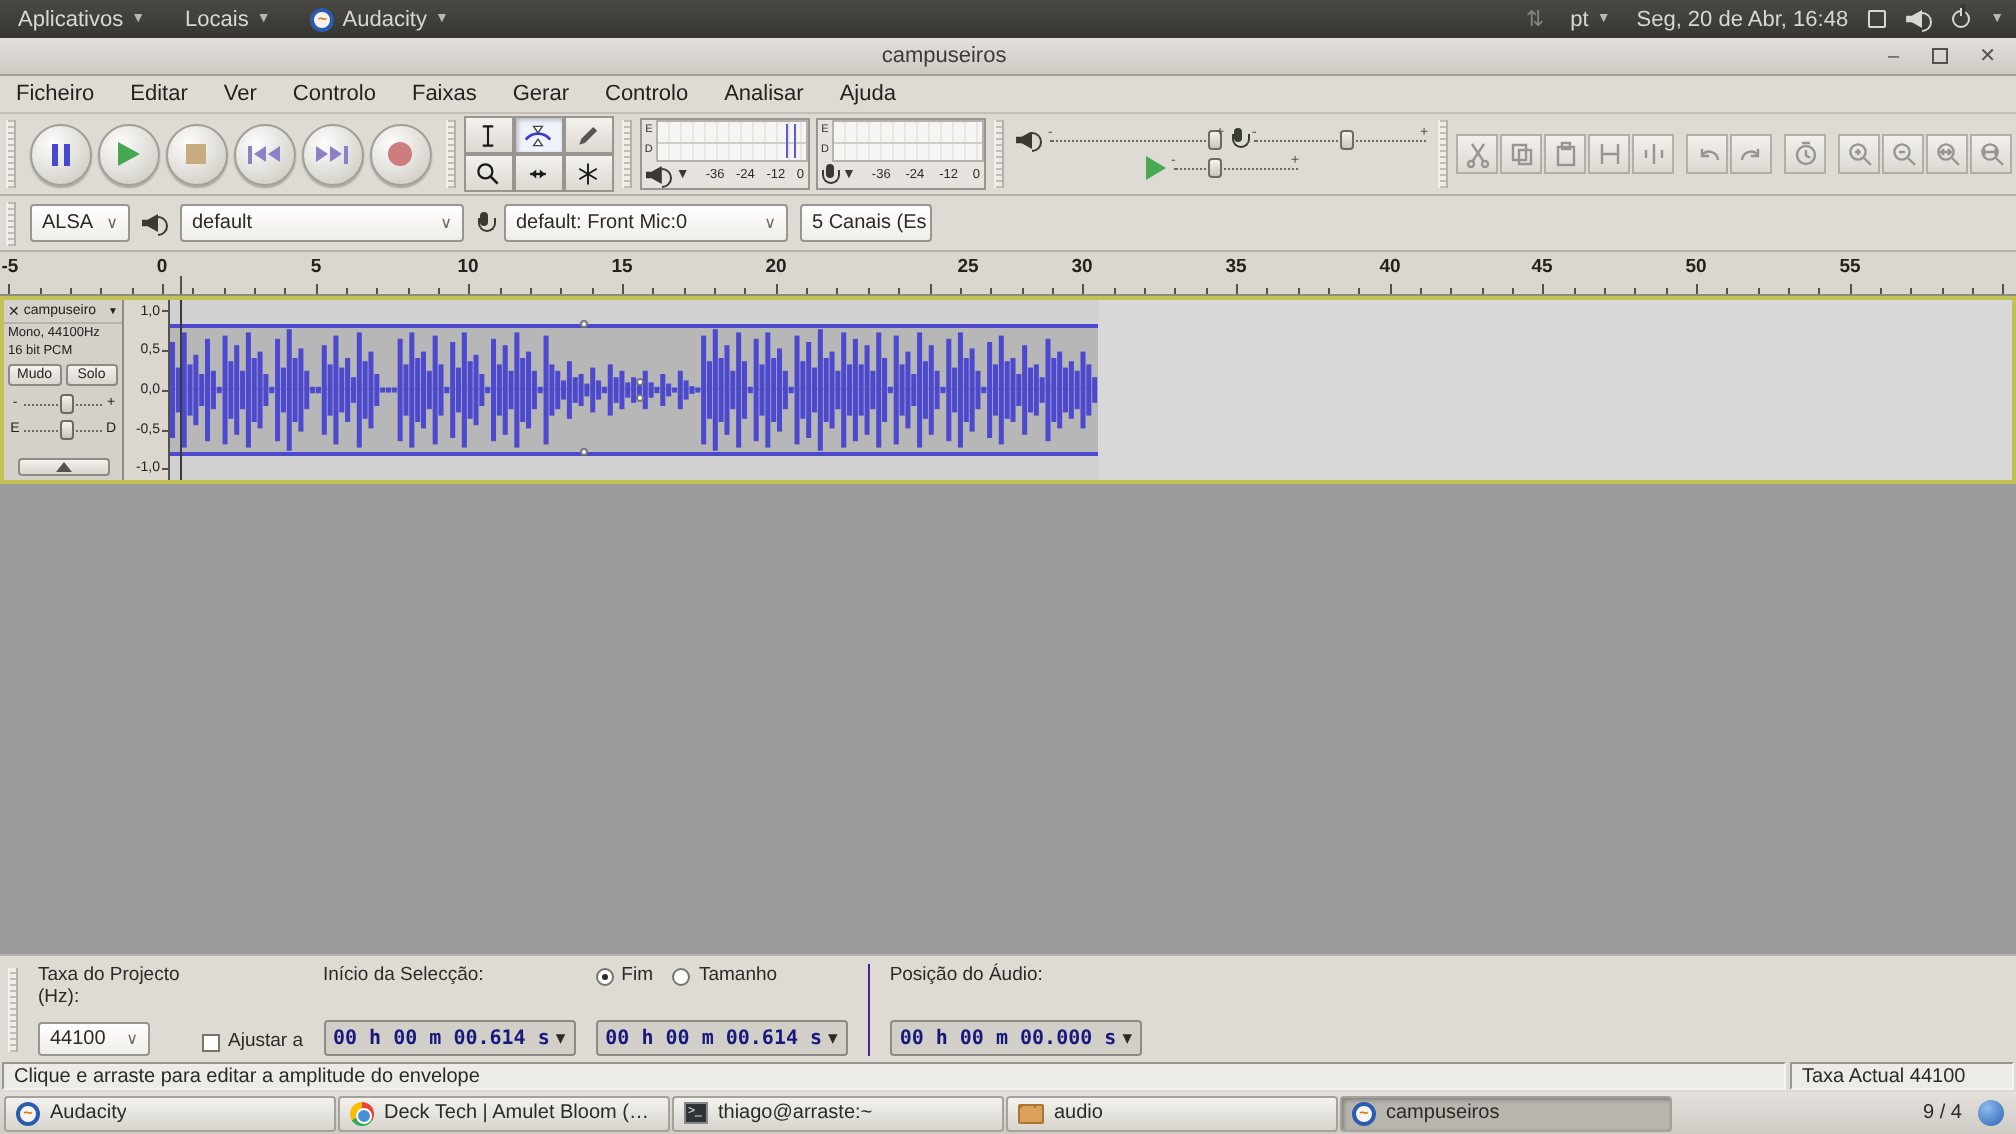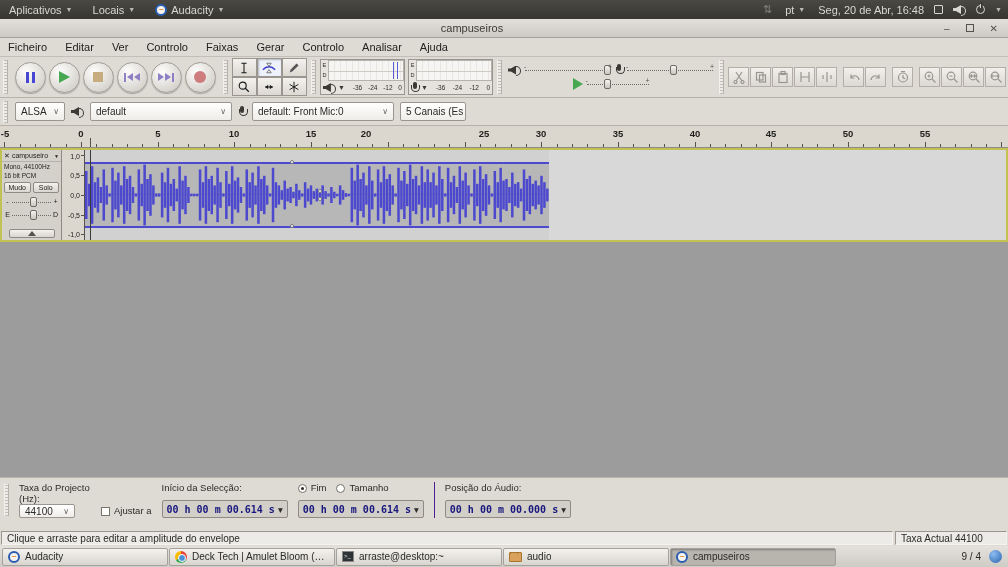--- a/index.html
+++ b/index.html
@@ -141,21 +141,21 @@
   .envline{position:absolute;left:0;width:464px;height:2px;background:#4d49cf}
   .envdot{position:absolute;width:4px;height:4px;border-radius:50%;background:#fff;border:1px solid #777}
   .cursorline{position:absolute;top:0;bottom:0;width:1px;background:#3a3a38}
   #wavesvg{position:absolute;left:0;top:0}
 
   
   #canvas{left:0;top:242px;width:1008px;height:235px;background:#9c9c9c}
 
   
   #seltb{left:0;top:477px;width:1008px;height:53px;background:#dedbd5;border-top:1px solid #b6b2ab;
-    display:flex;align-items:stretch;padding:4px 2px 12px;gap:10px;font-size:9.5px;color:#2b2a27}
+    display:flex;align-items:stretch;padding:4px 2px 2px;gap:10px;font-size:9.5px;color:#2b2a27}
   .col{display:flex;flex-direction:column;justify-content:space-between}
   .timefield{display:inline-flex;align-items:center;gap:3px;height:18px;padding:0 4px;background:#d2cec8;
     border:1px solid #8f8a83;border-radius:2px}
   .timefield .digits{font-family:"DejaVu Sans Mono",monospace;font-weight:bold;font-size:10px;color:#17177e;white-space:nowrap}
   .rad{width:9px;height:9px;border-radius:50%;border:1px solid #77736d;background:#fdfdfc;display:inline-block;position:relative;top:1px}
   .rad.on::after{content:"";position:absolute;left:2px;top:2px;width:3px;height:3px;border-radius:50%;background:#2b2a27}
   .chk{width:9px;height:9px;border:1px solid #77736d;background:#fdfdfc;display:inline-block;position:relative;top:1px}
   .optrow{display:flex;align-items:center;gap:4px}
 
   
@@ -484,21 +484,21 @@
     <span>5 Canais (Es</span>
   </div>
 </div>
 
 <div id="ruler">
   <span class="rnum" style="left:5px">-5</span>
   <span class="rnum" style="left:81px">0</span>
   <span class="rnum" style="left:158px">5</span>
   <span class="rnum" style="left:234px">10</span>
   <span class="rnum" style="left:311px">15</span>
-  <span class="rnum" style="left:366px">20</span>
+  <span class="rnum" style="left:388px">20</span>
   <span class="rnum" style="left:484px">25</span>
   <span class="rnum" style="left:541px">30</span>
   <span class="rnum" style="left:618px">35</span>
   <span class="rnum" style="left:695px">40</span>
   <span class="rnum" style="left:771px">45</span>
   <span class="rnum" style="left:848px">50</span>
   <span class="rnum" style="left:925px">55</span>
   <span class="ruler-cursor" style="left:90px"></span>
 <span class="rtick" style="left: 4.3px; height: 5px;"></span>
     <span class="rtick" style="left: 19.64px; height: 3px;"></span>
@@ -845,21 +845,21 @@
   <div class="task">
     <span class="ico-aud">~</span>
     <span>Audacity</span>
   </div>
   <div class="task">
     <span class="ico-chrome"></span>
     <span>Deck Tech | Amulet Bloom (Mode...</span>
   </div>
   <div class="task">
     <span class="ico-term">&gt;_</span>
-    <span>arraste@desktop:~</span>
+    <span>thiago@arraste:~</span>
   </div>
   <div class="task">
     <span class="ico-folder"></span>
     <span>audio</span>
   </div>
   <div class="task active">
     <span class="ico-aud">~</span>
     <span>campuseiros</span>
   </div>
   <div class="pager">

